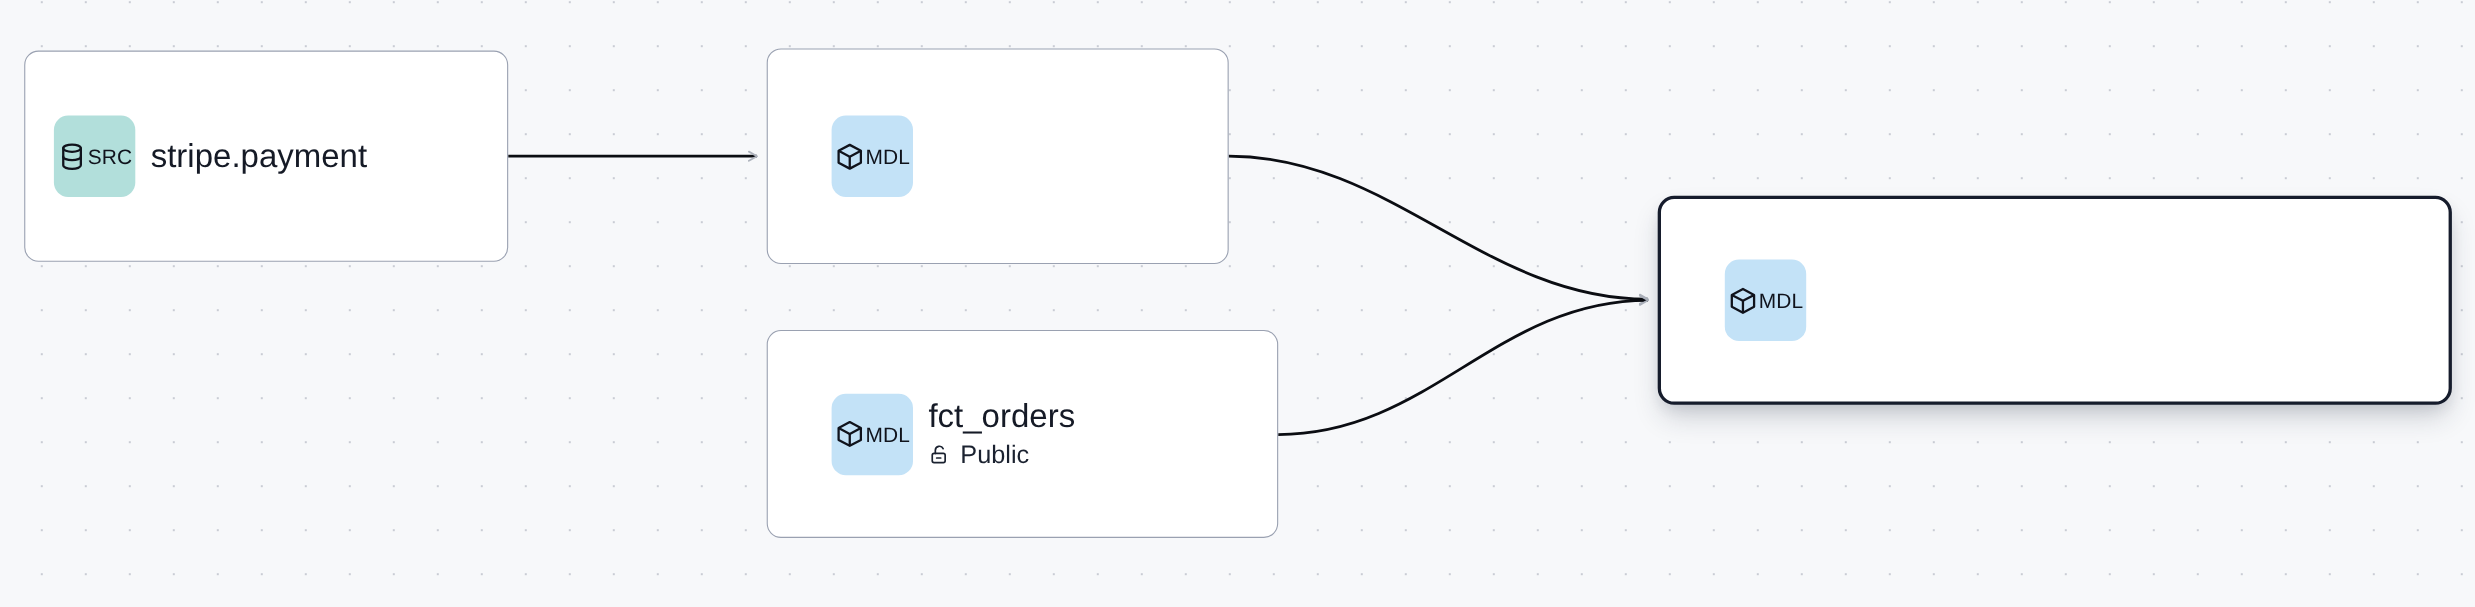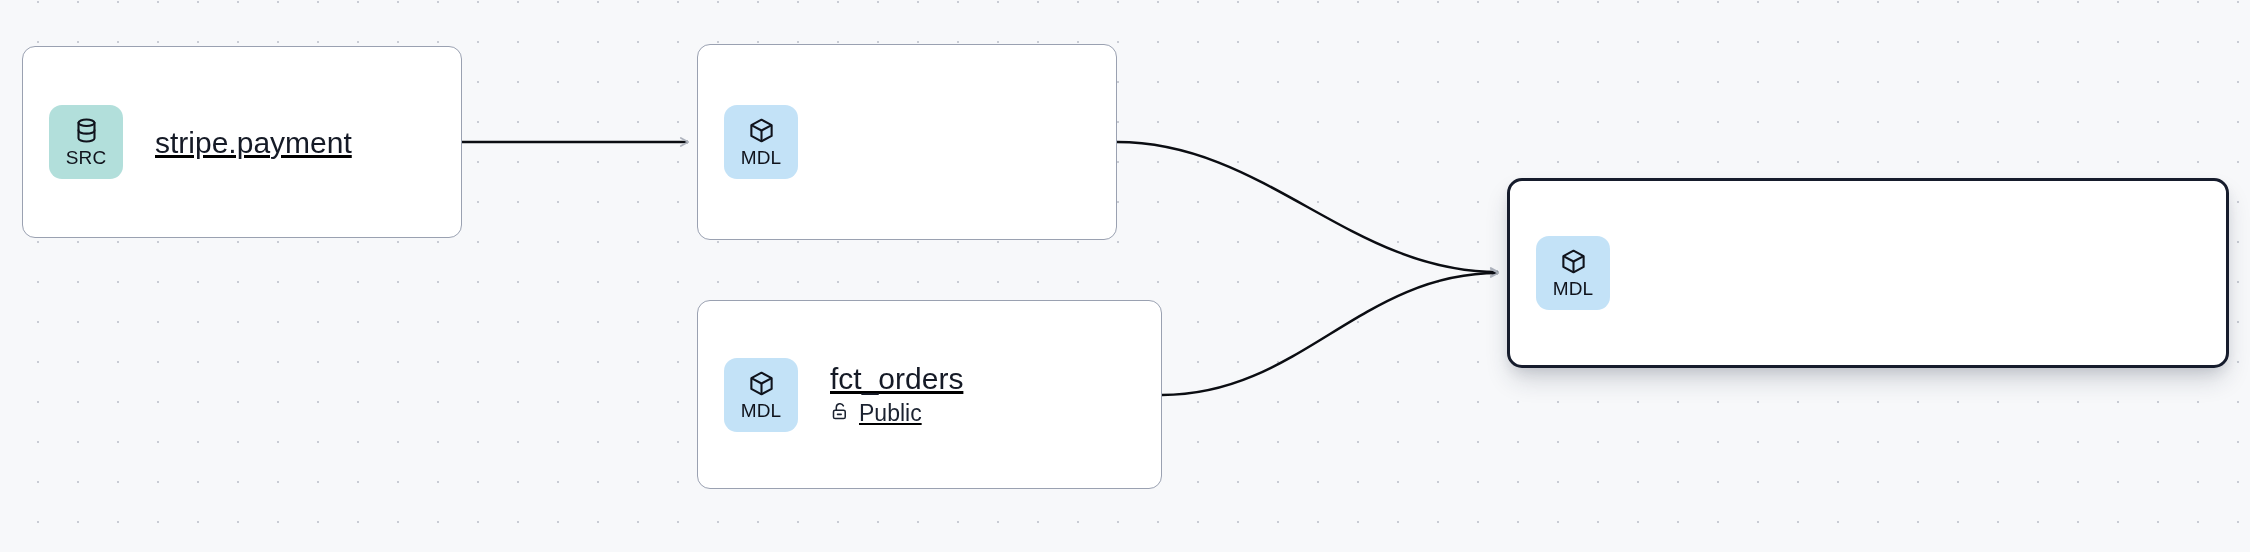--- a/index.html
+++ b/index.html
@@ -59,64 +59,64 @@
                 0 6px 14px -4px rgba(30,38,60,0.13);
   }
 
   
   .badge {
     width: 74px;
     height: 74px;
     border-radius: 13px;
     flex: 0 0 auto;
     display: flex;
-    flex-direction: column;
+    flex-direction: row;
     align-items: center;
     justify-content: center;
     gap: 1px;
   }
   .badge.src { background: #b2dfdb; }
-  .badge.mdl { background: #c3e2f7; }
+  .badge.mdl { background: #c3e2f7; margin-left: 32px; }
 
   .badge svg {
     display: block;
     width: 27px;
     height: 27px;
   }
 
   .badge-label {
     font-size: 19px;
     line-height: 1;
     font-weight: 400;
     color: #10131c;
     letter-spacing: 0.1px;
     margin-top: 3px;
   }
 
   
   .node-text {
-    margin-left: 32px;
+    margin-left: 14px;
     display: flex;
     flex-direction: column;
     justify-content: center;
     gap: 6px;
     min-width: 0;
-    text-decoration: underline;
   }
 
   .node-title {
     font-size: 30px;
     line-height: 1.1;
     color: #151a26;
     font-weight: 400;
     white-space: nowrap;
   }
 
   .node-meta {
     display: flex;
+    align-items: center;
     gap: 8px;
     font-size: 23px;
     line-height: 1.1;
     color: #1b2230;
     white-space: nowrap;
   }
 
   .node-meta svg {
     display: block;
     width: 21px;

